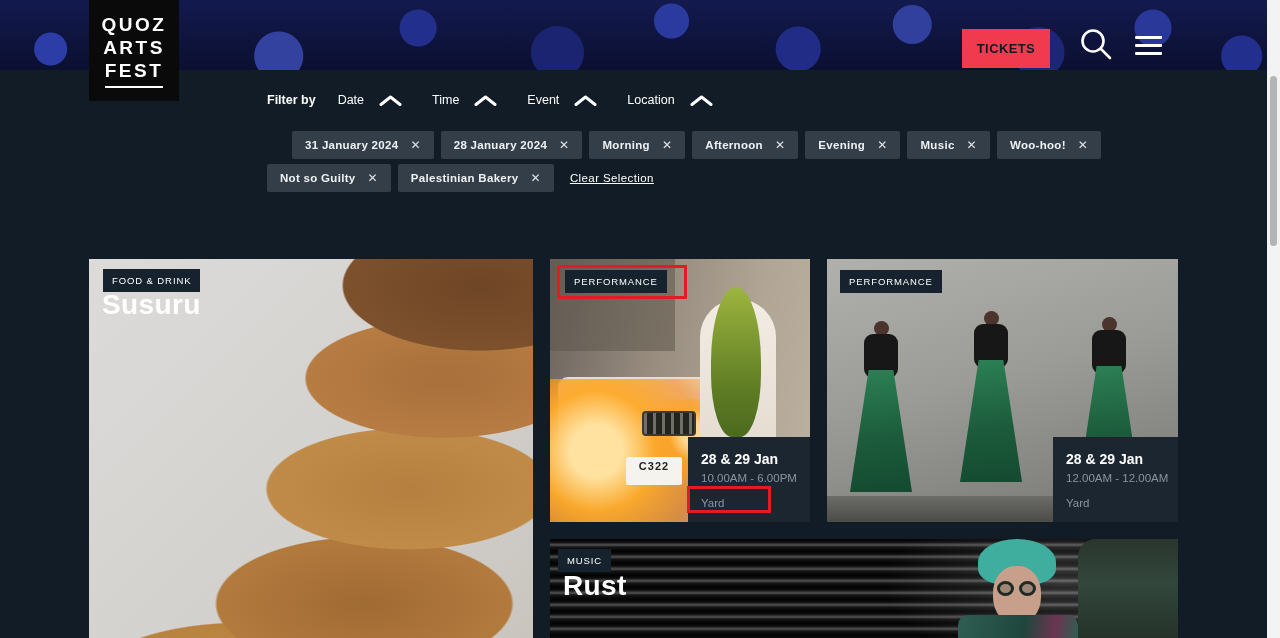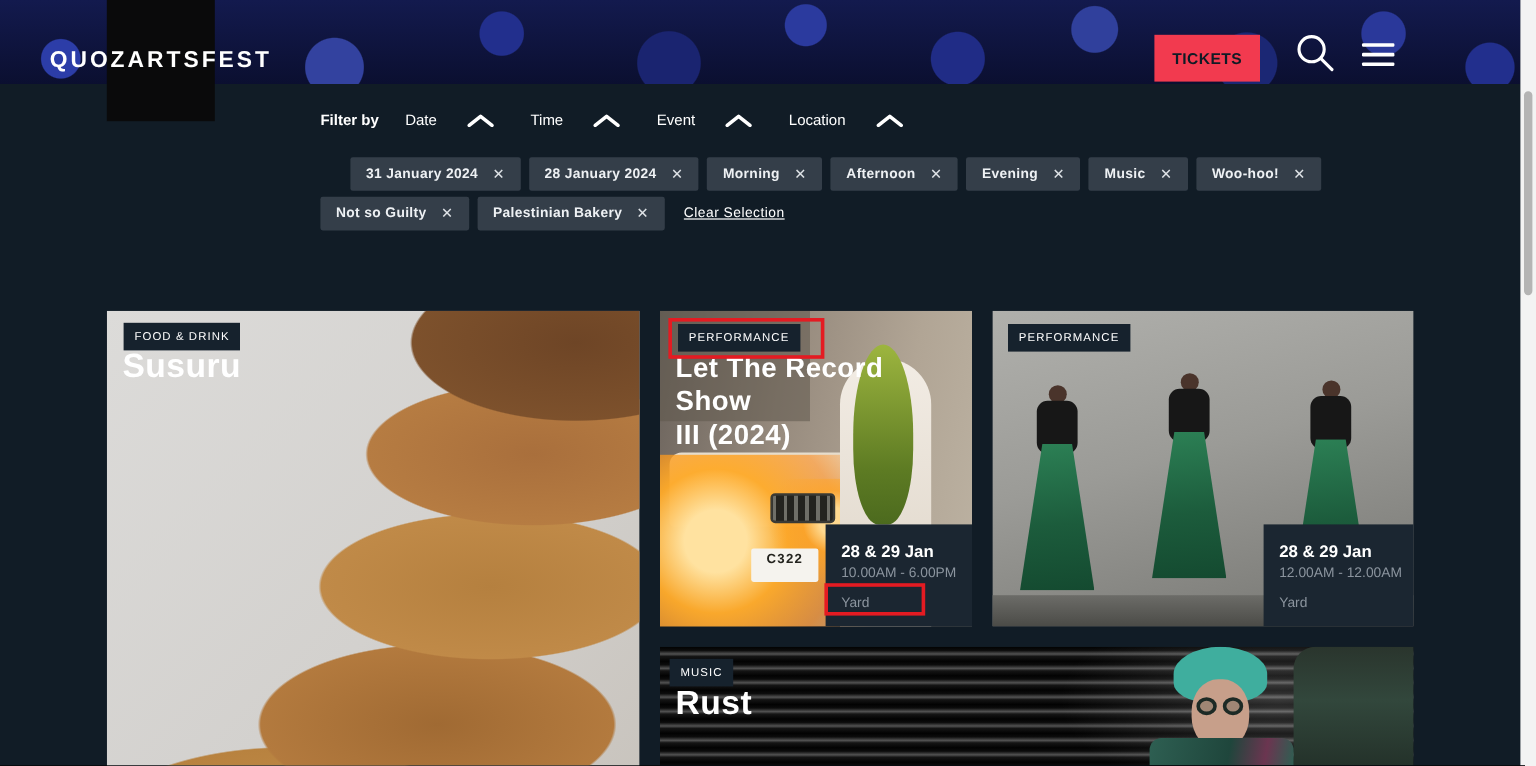--- a/index.html
+++ b/index.html
@@ -22,21 +22,21 @@
       radial-gradient(circle at 63% 70%, #202c86 0 22px, rgba(0,0,0,0) 23px),
       radial-gradient(circle at 72% 35%, #30409c 0 19px, rgba(0,0,0,0) 20px),
       radial-gradient(circle at 82% 75%, #1b2774 0 25px, rgba(0,0,0,0) 26px),
       radial-gradient(circle at 91% 40%, #2a389a 0 18px, rgba(0,0,0,0) 19px),
       radial-gradient(circle at 98% 80%, #222f8d 0 20px, rgba(0,0,0,0) 21px),
       linear-gradient(180deg, #131a4e 0%, #0b0f30 100%);
   }
   .logo {
     position:absolute; left:89px; top:0; width:90px; height:101px;
     background:#0a0a0b; color:#fff; z-index:5;
-    display:flex; flex-direction:row; align-items:center; justify-content:center;
+    display:flex; flex-direction:column; align-items:center; justify-content:center;
     font-weight:bold; font-size:19px; letter-spacing:2.5px; line-height:23px;
   }
   .logo .uline { width:58px; height:2px; background:#fff; margin-top:4px; }
   .tickets-btn {
     position:absolute; left:962px; top:29px; width:88px; height:39px;
     background:#f23a4f; color:#101b25; border:none; z-index:5;
     font-family:inherit; font-weight:bold; font-size:13px; letter-spacing:0.4px;
     display:flex; align-items:center; justify-content:center; cursor:pointer;
   }
   .search-btn { position:absolute; left:1078px; top:27px; width:36px; height:36px;
@@ -45,21 +45,21 @@
     background:none; border:none; z-index:5; cursor:pointer; }
   .menu-btn span { display:block; width:27px; height:3px; background:#fff; margin-bottom:5px; border-radius:1px; }
 
   
   .scrollbar { position:absolute; right:0; top:0; width:13px; height:638px; background:#f3f3f3; z-index:50; }
   .scroll-thumb { position:absolute; left:3px; top:76px; width:7px; height:170px; background:#b4b4b4; border-radius:4px; }
 
   
   .filter-row { position:absolute; left:267px; top:93px; display:flex; align-items:center; color:#fff; font-size:12.5px; z-index:4; }
   .filter-by { font-weight:bold; margin-right:22px; }
-  .drop { display:flex; align-items:center; gap:25px; margin-right:30px; cursor:pointer; }
+  .drop { display:flex; align-items:center; gap:15px; margin-right:30px; cursor:pointer; }
   .drop svg { display:block; }
 
   .chips { position:absolute; left:267px; display:flex; gap:7px; z-index:4; }
   .chips.row1 { top:131px;padding-left:25px; }
   .chips.row2 { top:164px; }
   .chip {
     height:28px; background:#343e49; color:#eef1f4; border:none; border-radius:2px;
     display:flex; align-items:center; gap:12px; padding:0 13px;
     font-family:inherit; font-size:11.5px; font-weight:bold; letter-spacing:0.3px; cursor:pointer;
   }
@@ -287,24 +287,20 @@
       <div class="c2-wall"></div>
       <div class="c2-hood"></div>
       <div class="c2-glow"></div>
       <div class="c2-glow2"></div>
       <div class="c2-grille"></div>
       <div class="c2-person"></div>
       <div class="c2-scarf"></div>
       <div class="c2-plate">C322</div>
     </div>
     <span class="tag">PERFORMANCE</span>
-    <div class="card-title">
-      <div>Let The Record Show</div>
-      <div>III (2024)</div>
-    </div>
     <div class="info-box">
       <div class="info-date">28 &amp; 29 Jan</div>
       <div class="info-time">10.00AM - 6.00PM</div>
       <div class="info-venue">Yard</div>
     </div>
     <div class="annotation ann-tag"></div>
     <div class="annotation ann-venue"></div>
   </div>
 
   <div class="card" id="card-hybrid">

